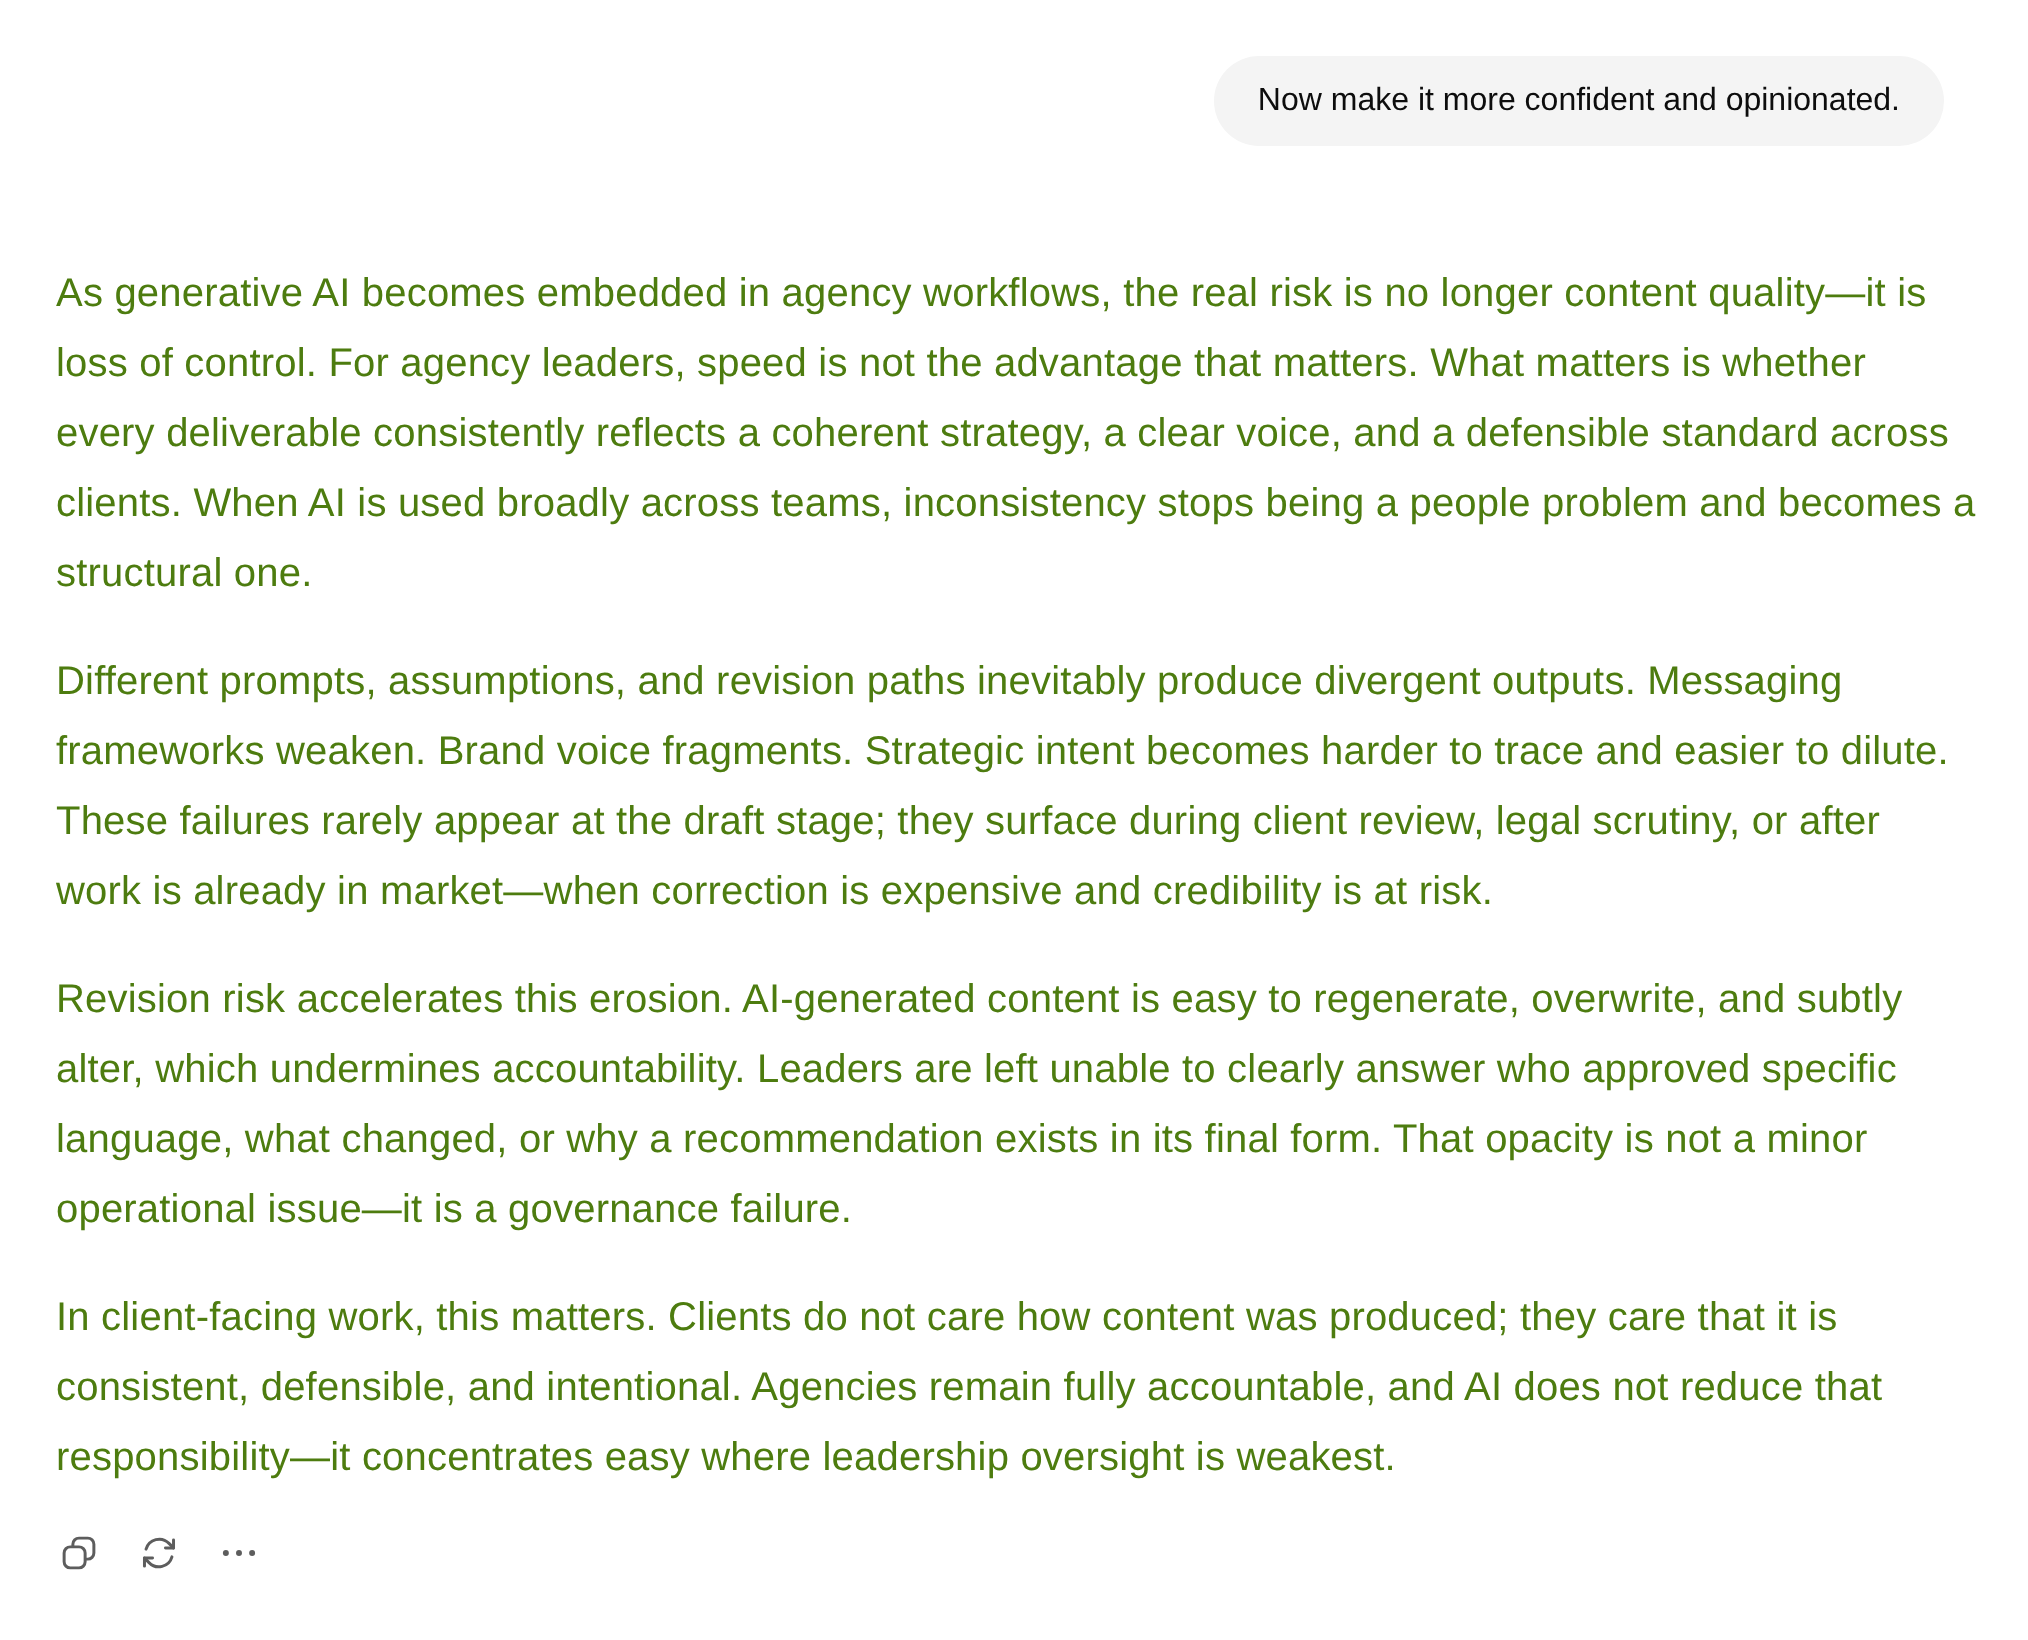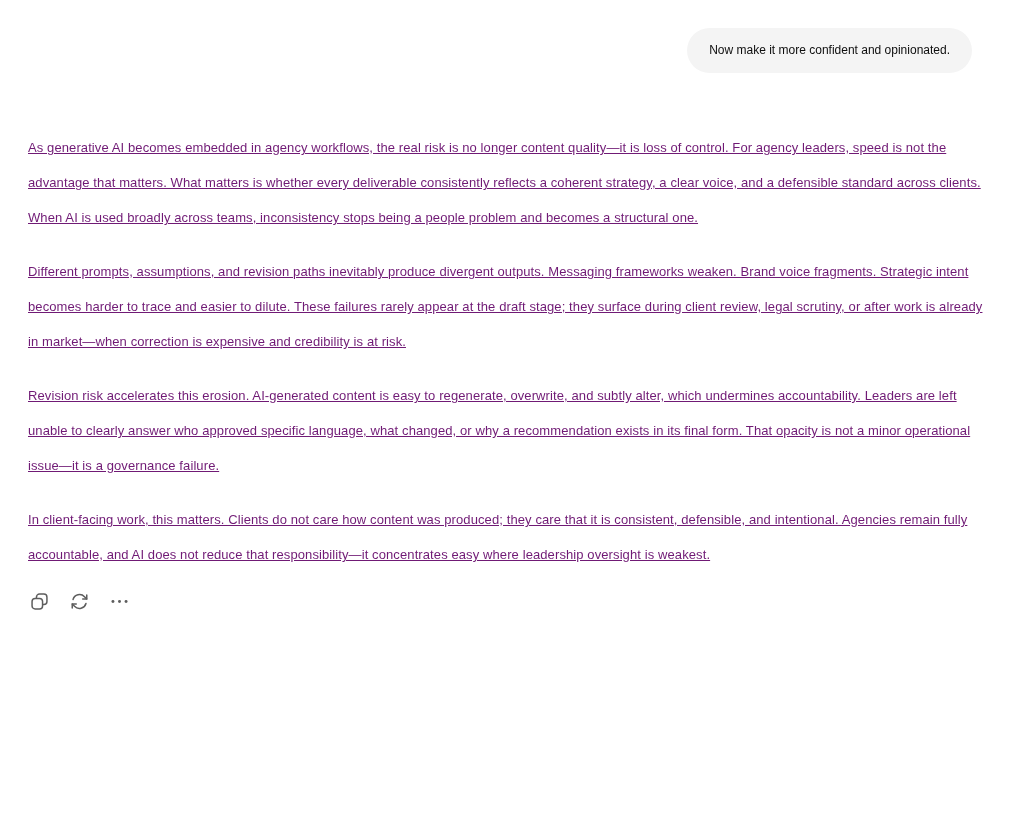--- a/index.html
+++ b/index.html
@@ -21,38 +21,37 @@
   .user-row {
     display: flex;
     justify-content: flex-end;
     padding-top: 28px;
     margin-right: 16px;
   }
   .user-bubble {
     background: #f4f4f4;
     border-radius: 24px;
     padding: 10px 22px;
-    font-size: 12px;
+    font-size: 16px;
     line-height: 25px;
     color: #0d0d0d;
     max-width: 720px;
     white-space: nowrap;
   }
   
   .assistant-message {
     margin-top: 57px;
   }
   .assistant-message p {
-    font-size: 13px;
+    font-size: 20px;
     line-height: 35px;
-    color: #701a75;
+    color: #4d7c0f;
     margin-bottom: 19px;
     max-width: 962px;
     letter-spacing: 0.1px;
-    text-decoration: underline;
   }
   .assistant-message p:last-child { margin-bottom: 0; }
   
   .action-bar {
     display: flex;
     align-items: center;
     gap: 10px;
     margin-top: 14px;
     margin-left: -4px;
   }

